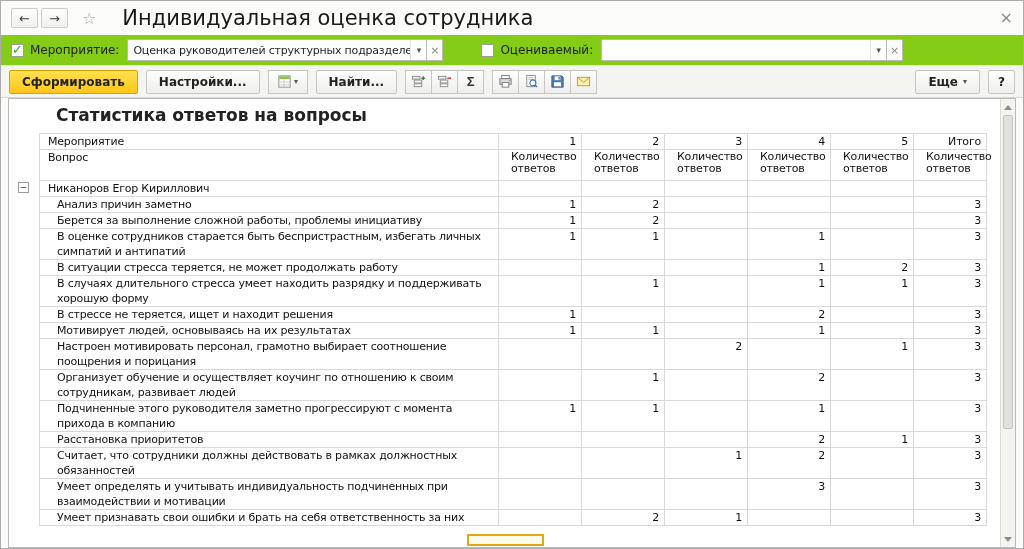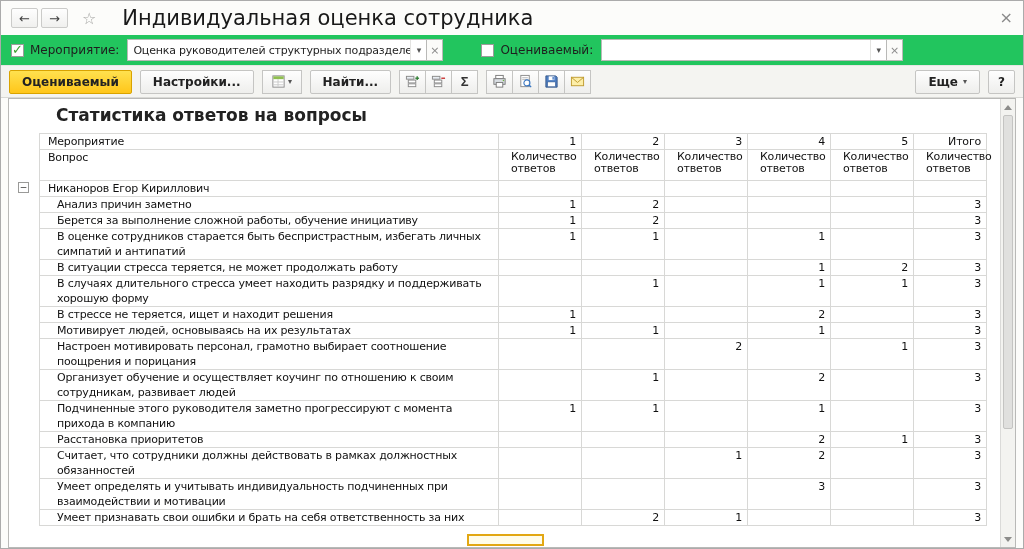--- a/index.html
+++ b/index.html
@@ -11,21 +11,21 @@
   .titlebar { height: 34px; flex: 0 0 34px; display: flex; align-items: center; padding: 0 10px; background: #fcfcfa; }
   .navbtn { width: 27px; height: 20px; border: 1px solid #cbcbc9; border-radius: 2px;
             background: linear-gradient(#fefefe,#f0f0ee); display: flex; align-items: center; justify-content: center;
             font-size: 13px; color: #3d3d3d; cursor: pointer; }
   .navbtn + .navbtn { margin-left: 3px; }
   .star { margin-left: 14px; font-size: 16px; color: #a8a8a6; cursor: pointer; }
   .title { margin-left: 26px; font-size: 21px; font-weight: 400; color: #191919; }
   .closex { margin-left: auto; font-size: 16px; color: #8a8a8a; cursor: pointer; line-height: 1; }
 
   
-  .filterbar { height: 30px; flex: 0 0 30px; display: flex; align-items: center; padding: 0 10px; background: #22c55e; }
+  .filterbar { height: 30px; flex: 0 0 30px; display: flex; align-items: center; padding: 0 10px; background: #84cc16; }
   .checkbox { width: 13px; height: 13px; border: 1px solid #9c9c9a; background: #fff; position: relative; flex: 0 0 13px; cursor: pointer; }
   .checkbox.checked::after { content: "✓"; position: absolute; left: 0; top: -3px; font-size: 13px; font-weight: bold; color: #39a02e; }
   .flabel { margin-left: 6px; font-size: 12px; color: #1e1e1e; cursor: pointer; white-space: nowrap; }
   .combo { height: 22px; border: 1px solid #b9b9b7; background: #fff; display: flex; align-items: center;
            font-size: 11px; letter-spacing: -0.2px; color: #1e1e1e; }
   .combo .val { flex: 1; padding: 0 5px; white-space: nowrap; overflow: hidden; }
   .combo .dd { width: 16px; align-self: stretch; display: flex; align-items: center; justify-content: center;
                color: #555; font-size: 9px; cursor: pointer; border-left: 1px solid #e3e3e1; }
   .clearbtn { width: 16px; height: 22px; border: 1px solid #b9b9b7; border-left: none; background: #fbfbf9;
               display: flex; align-items: center; justify-content: center; font-size: 11px; color: #8a8a8a; cursor: pointer; }
@@ -109,21 +109,21 @@
     <span class="checkbox"></span>
     <span class="flabel">Оцениваемый:</span>
     <div class="combo combo-person">
       <span class="val"></span>
       <span class="dd">▾</span>
     </div>
     <span class="clearbtn">×</span>
   </div>
 
   <div class="toolbar">
-    <button class="btn primary">Оцениваемый</button>
+    <button class="btn primary">Сформировать</button>
     <button class="btn">Настройки...</button>
 
     <button class="iconbtn with-dd">
       <span class="icon">
         <svg viewBox="0 0 16 16" width="15" height="15">
           <rect x="2" y="2" width="12" height="12" fill="#fff" stroke="#8a8a8a"></rect>
           <rect x="2.5" y="2.5" width="11" height="3" fill="#8fbf4f"></rect>
           <line x1="7.5" y1="5.5" x2="7.5" y2="13.5" stroke="#c9c9c9"></line>
           <line x1="2.5" y1="8.5" x2="13.5" y2="8.5" stroke="#c9c9c9"></line>
           <line x1="2.5" y1="11.5" x2="13.5" y2="11.5" stroke="#c9c9c9"></line>
@@ -259,21 +259,21 @@
             <tr>
               <td class="q qrow">Анализ причин заметно</td>
               <td class="num">1</td>
               <td class="num">2</td>
               <td class="num"></td>
               <td class="num"></td>
               <td class="num"></td>
               <td class="num">3</td>
             </tr>
             <tr>
-              <td class="q qrow">Берется за выполнение сложной работы, обучение инициативу</td>
+              <td class="q qrow">Берется за выполнение сложной работы, проблемы инициативу</td>
               <td class="num">1</td>
               <td class="num">2</td>
               <td class="num"></td>
               <td class="num"></td>
               <td class="num"></td>
               <td class="num">3</td>
             </tr>
             <tr>
               <td class="q qrow">В оценке сотрудников старается быть беспристрастным, избегать  личных симпатий и антипатий</td>
               <td class="num">1</td>

